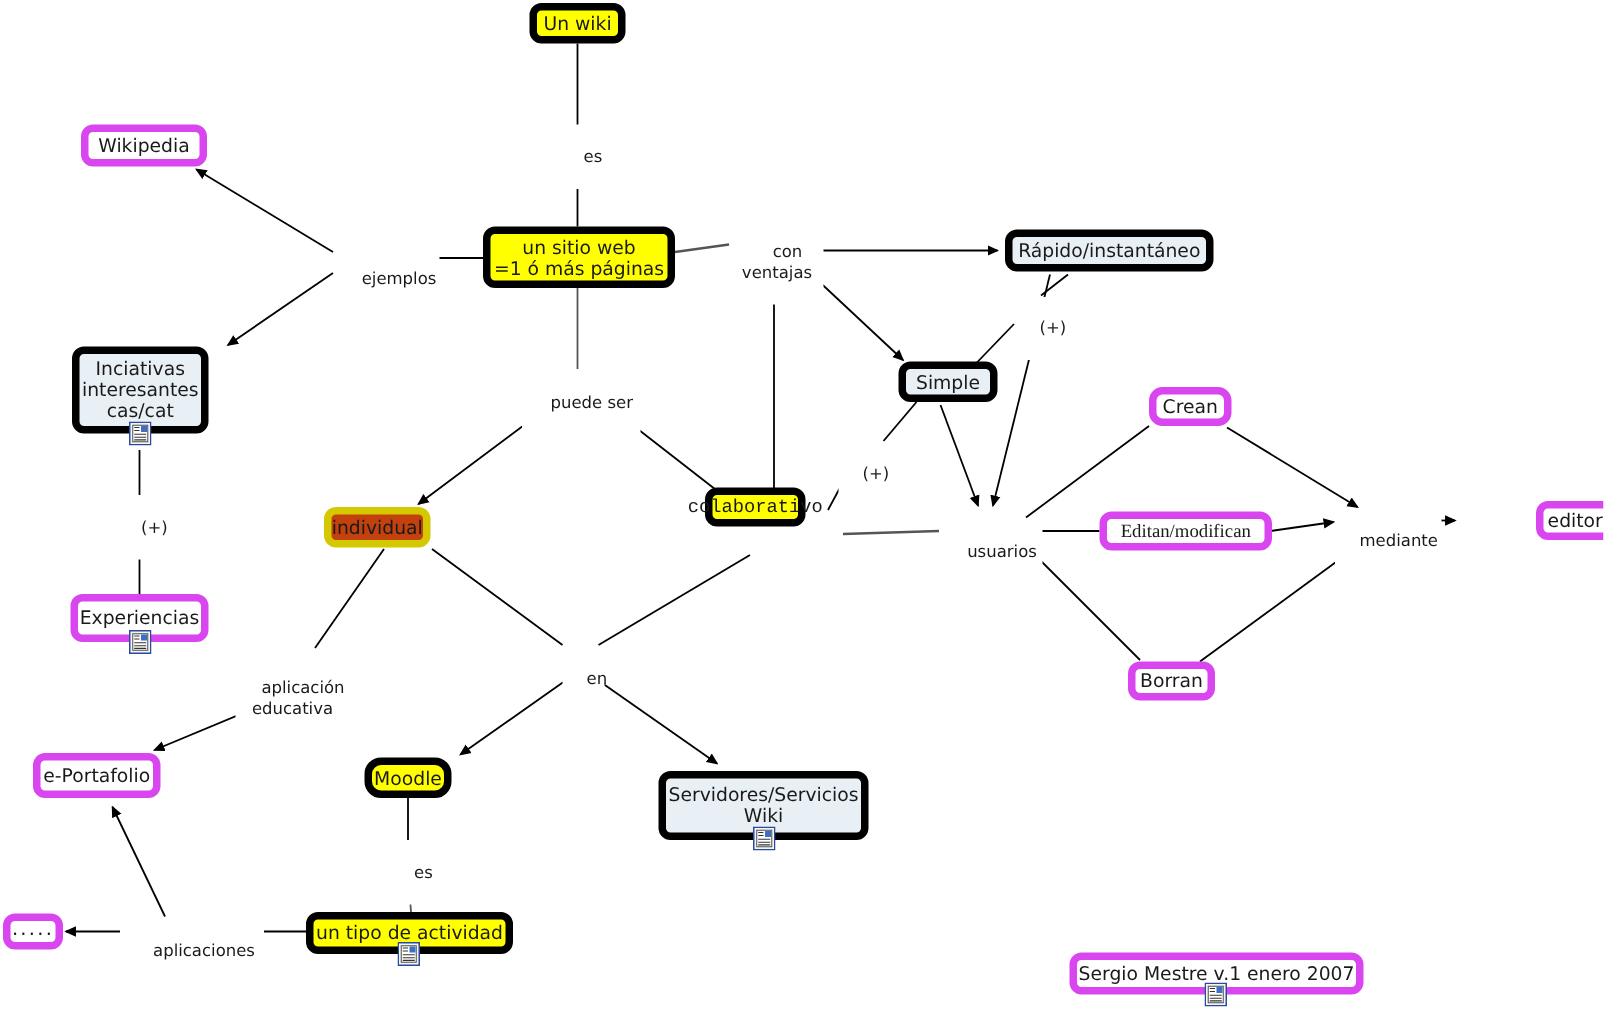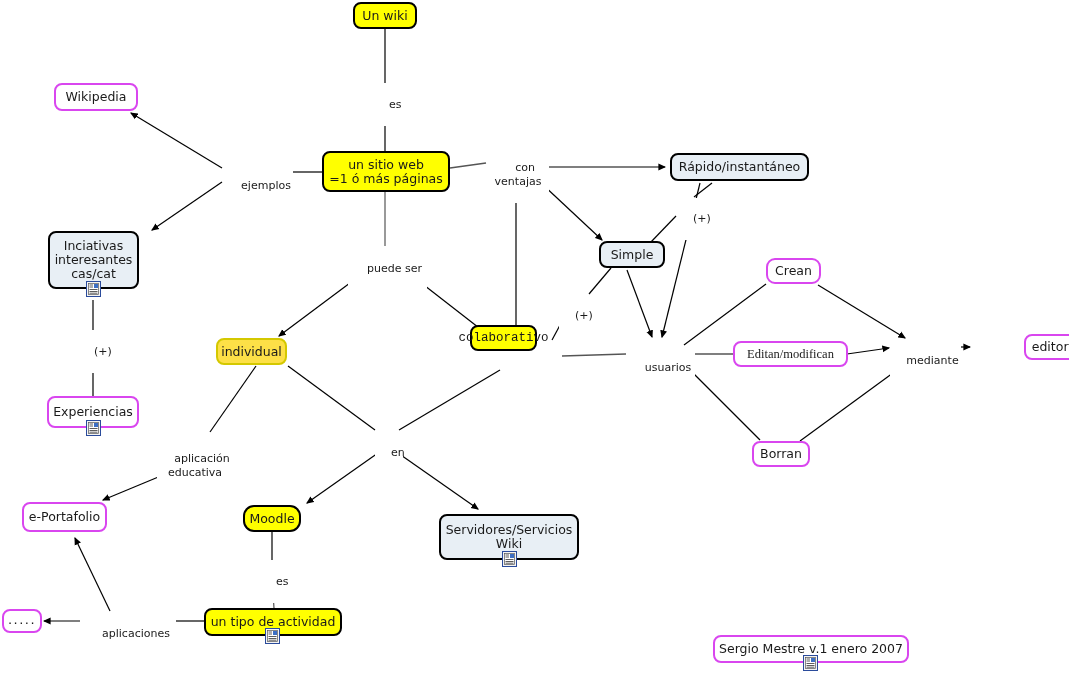--- a/index.html
+++ b/index.html
@@ -18,40 +18,40 @@
   #edge-layer {
     position: absolute;
     left: 0; top: 0;
     width: 1069px;
     height: 677px;
     pointer-events: none;
   }
   .node {
     position: absolute;
     box-sizing: border-box;
-    border: 2px solid #d946ef;
+    border: 5px solid #d946ef;
     border-radius: 8px;
     background: #ffffff;
     color: #1a1a1a;
     font-size: 12.5px;
     line-height: 14px;
     text-align: center;
     display: flex;
     align-items: center;
     justify-content: center;
     padding: 3px 12px;
     white-space: pre;
     z-index: 5;
   }
   .node.yellow {
     background: #ffff00;
     border-color: #000000;
   }
   .node.paleyellow {
-    background: #fde047;
+    background: #c2410c;
     border-color: #d4c800;
   }
   .node.bluegray {
     background: #e8eff5;
     border-color: #000000;
   }
   .node.dots {
     font-size: 13px;
     letter-spacing: 1.5px;
     padding-bottom: 6px;

